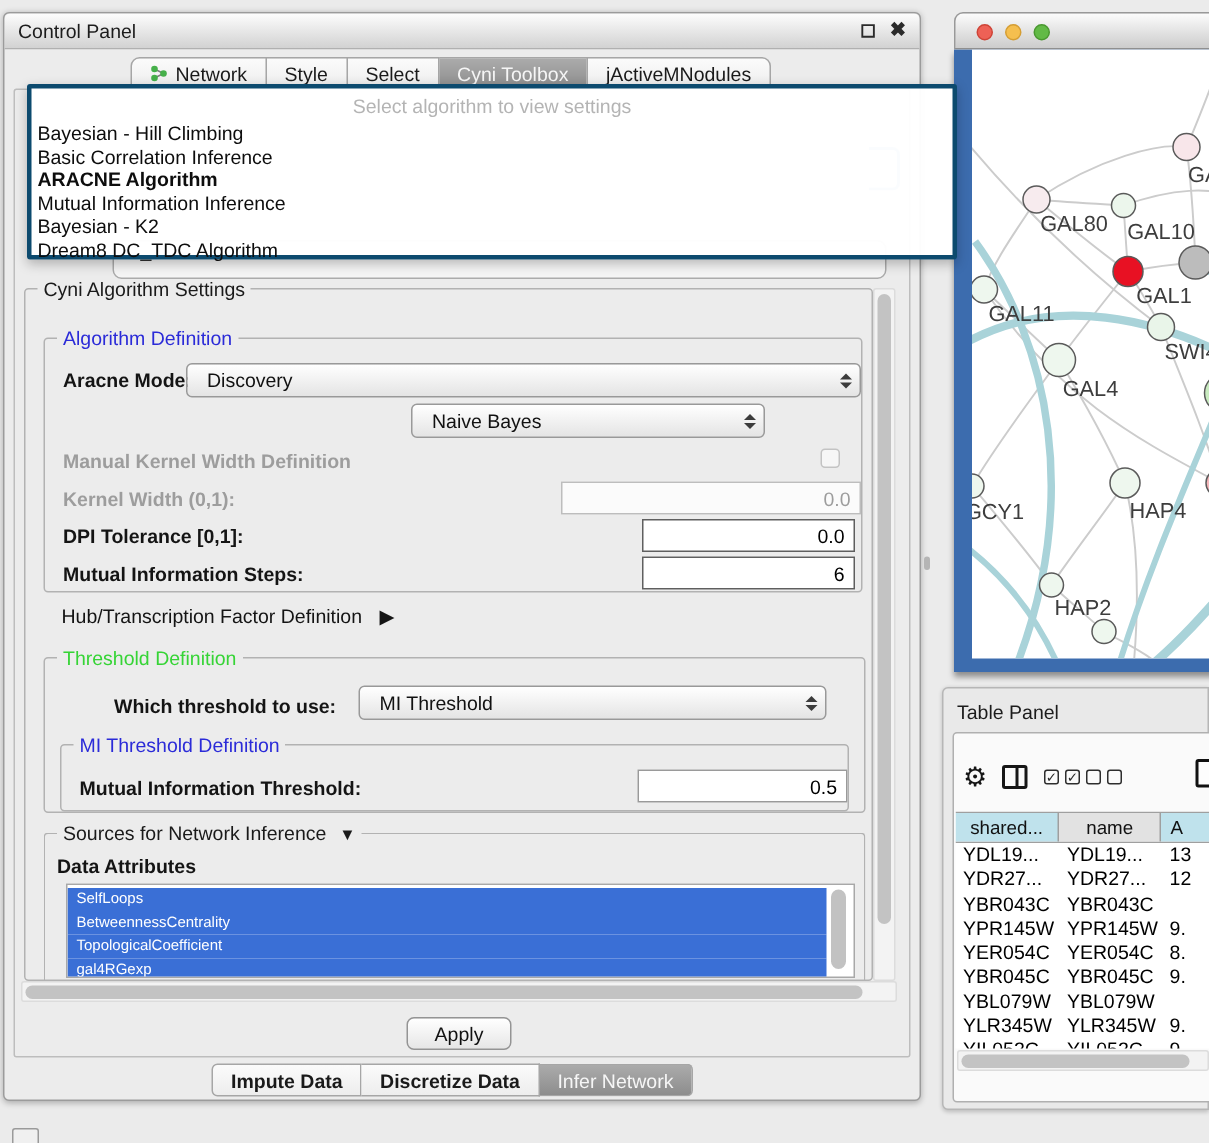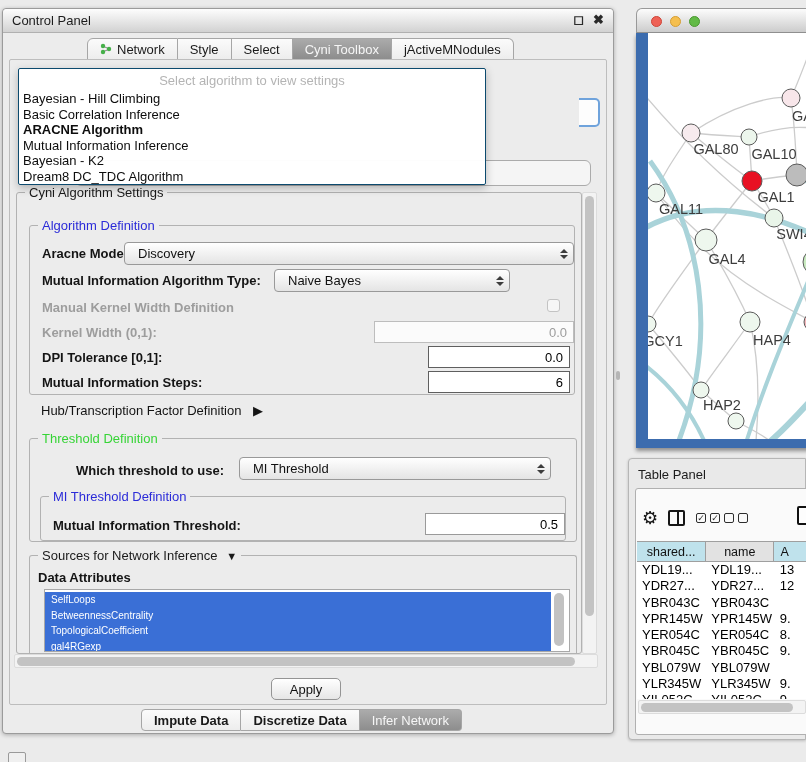--- a/index.html
+++ b/index.html
@@ -58,22 +58,22 @@
 
   .listbox { position:absolute; background:#fff; border:1px solid #a8a8a8; overflow:hidden; }
   .listitem { height:15.5px; line-height:15.5px; background:#3a6fd6; color:#fff; font-size:10px; padding-left:6px; width:506px; }
   .list-thumb { position:absolute; right:5px; top:3px; width:10px; height:53px; background:#c2c2c2; border-radius:5px; }
 
   .btn { position:absolute; height:22px; border:1px solid #949494; border-radius:5px;
         background:linear-gradient(#ffffff,#e6e6e6); font-size:13px; color:#111;
         display:flex; align-items:center; justify-content:center; }
 
   
-  .popup { position:absolute; left:18px; top:68px; width:468px; height:117px; background:rgba(255,255,255,.97);
-        border:1px solid #0c4a6e; border-radius:2px; box-shadow:0 3px 8px rgba(0,0,0,.25); z-index:40; }
+  .popup { position:absolute; left:18px; top:56px; width:620px; height:117px; background:rgba(255,255,255,.97);
+        border:3px solid #0c4a6e; border-radius:2px; box-shadow:0 3px 8px rgba(0,0,0,.25); z-index:40; }
   .popup-hint { text-align:center; font-size:13px; color:#b4b4b4; padding-top:4px; }
   .popup-item { font-size:13px; color:#0d0d0d; height:15.6px; line-height:15.6px; padding-left:4px; white-space:nowrap; }
   .popup-item.bold { font-weight:bold; }
   .frag-combo-end { position:absolute; left:579px; top:98px; width:21px; height:29px; background:#fdfdfd;
         border:2px solid #6fa3dc; border-left:none; border-radius:0 5px 5px 0; z-index:5; }
   .frag-combo-bottom { position:absolute; left:75px; top:160px; width:516px; height:26px; background:#f5f5f5;
         border:1px solid #ababab; border-radius:6px; z-index:4; }
 
   
   .net-win { position:absolute; left:636px; top:8px; width:184px; height:440px; }
@@ -164,21 +164,20 @@
 
           <div class="lbl" style="left:12px; top:20px;">Aracne Mode:</div>
           <div class="combo" style="left:94px; top:16px; width:450px;">
             <span>Discovery</span>
             <span class="arrows">
                 <i class="up"></i>
                 <i class="dn"></i>
               </span>
           </div>
 
-          <div class="lbl" style="left:12px; top:47px;">Mutual Information Algorithm Type:</div>
           <div class="combo" style="left:244px; top:43px; width:236px;">
             <span>Naive Bayes</span>
             <span class="arrows">
                 <i class="up"></i>
                 <i class="dn"></i>
               </span>
           </div>
 
           <div class="lbl disabled" style="left:12px; top:74px;">Manual Kernel Width Definition</div>
           <div class="checkbox" style="left:517px; top:73px;"></div>

